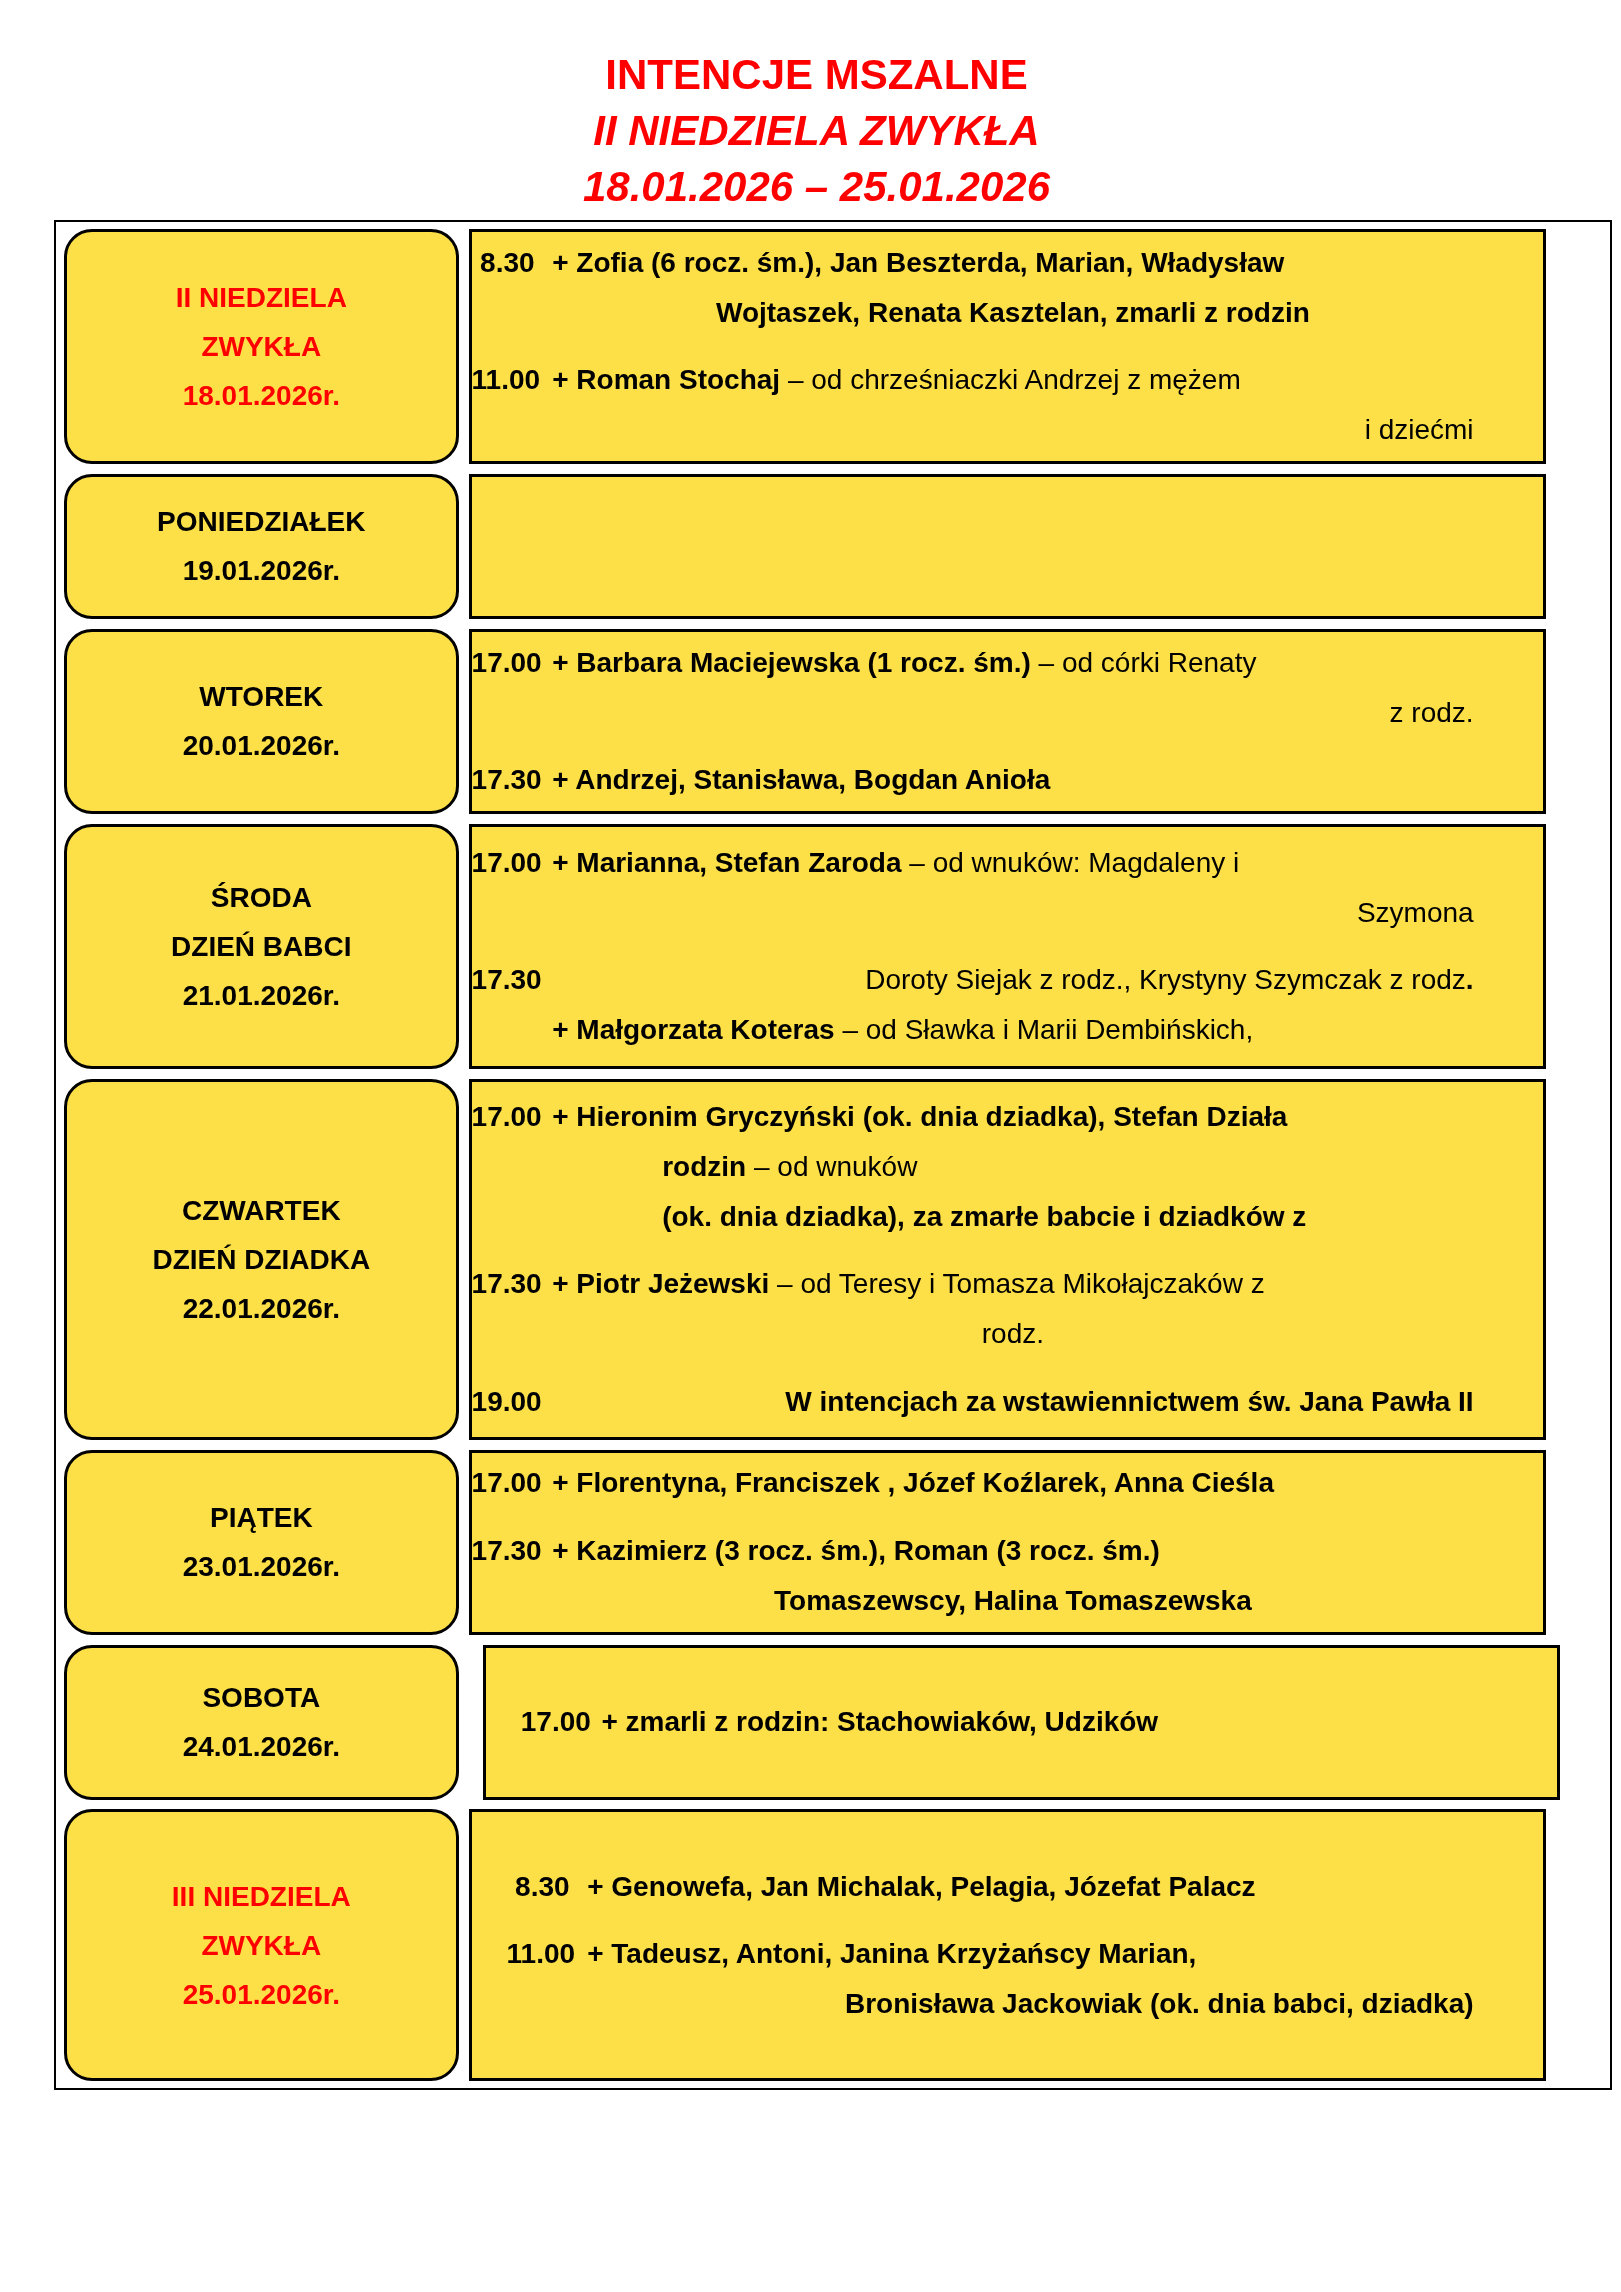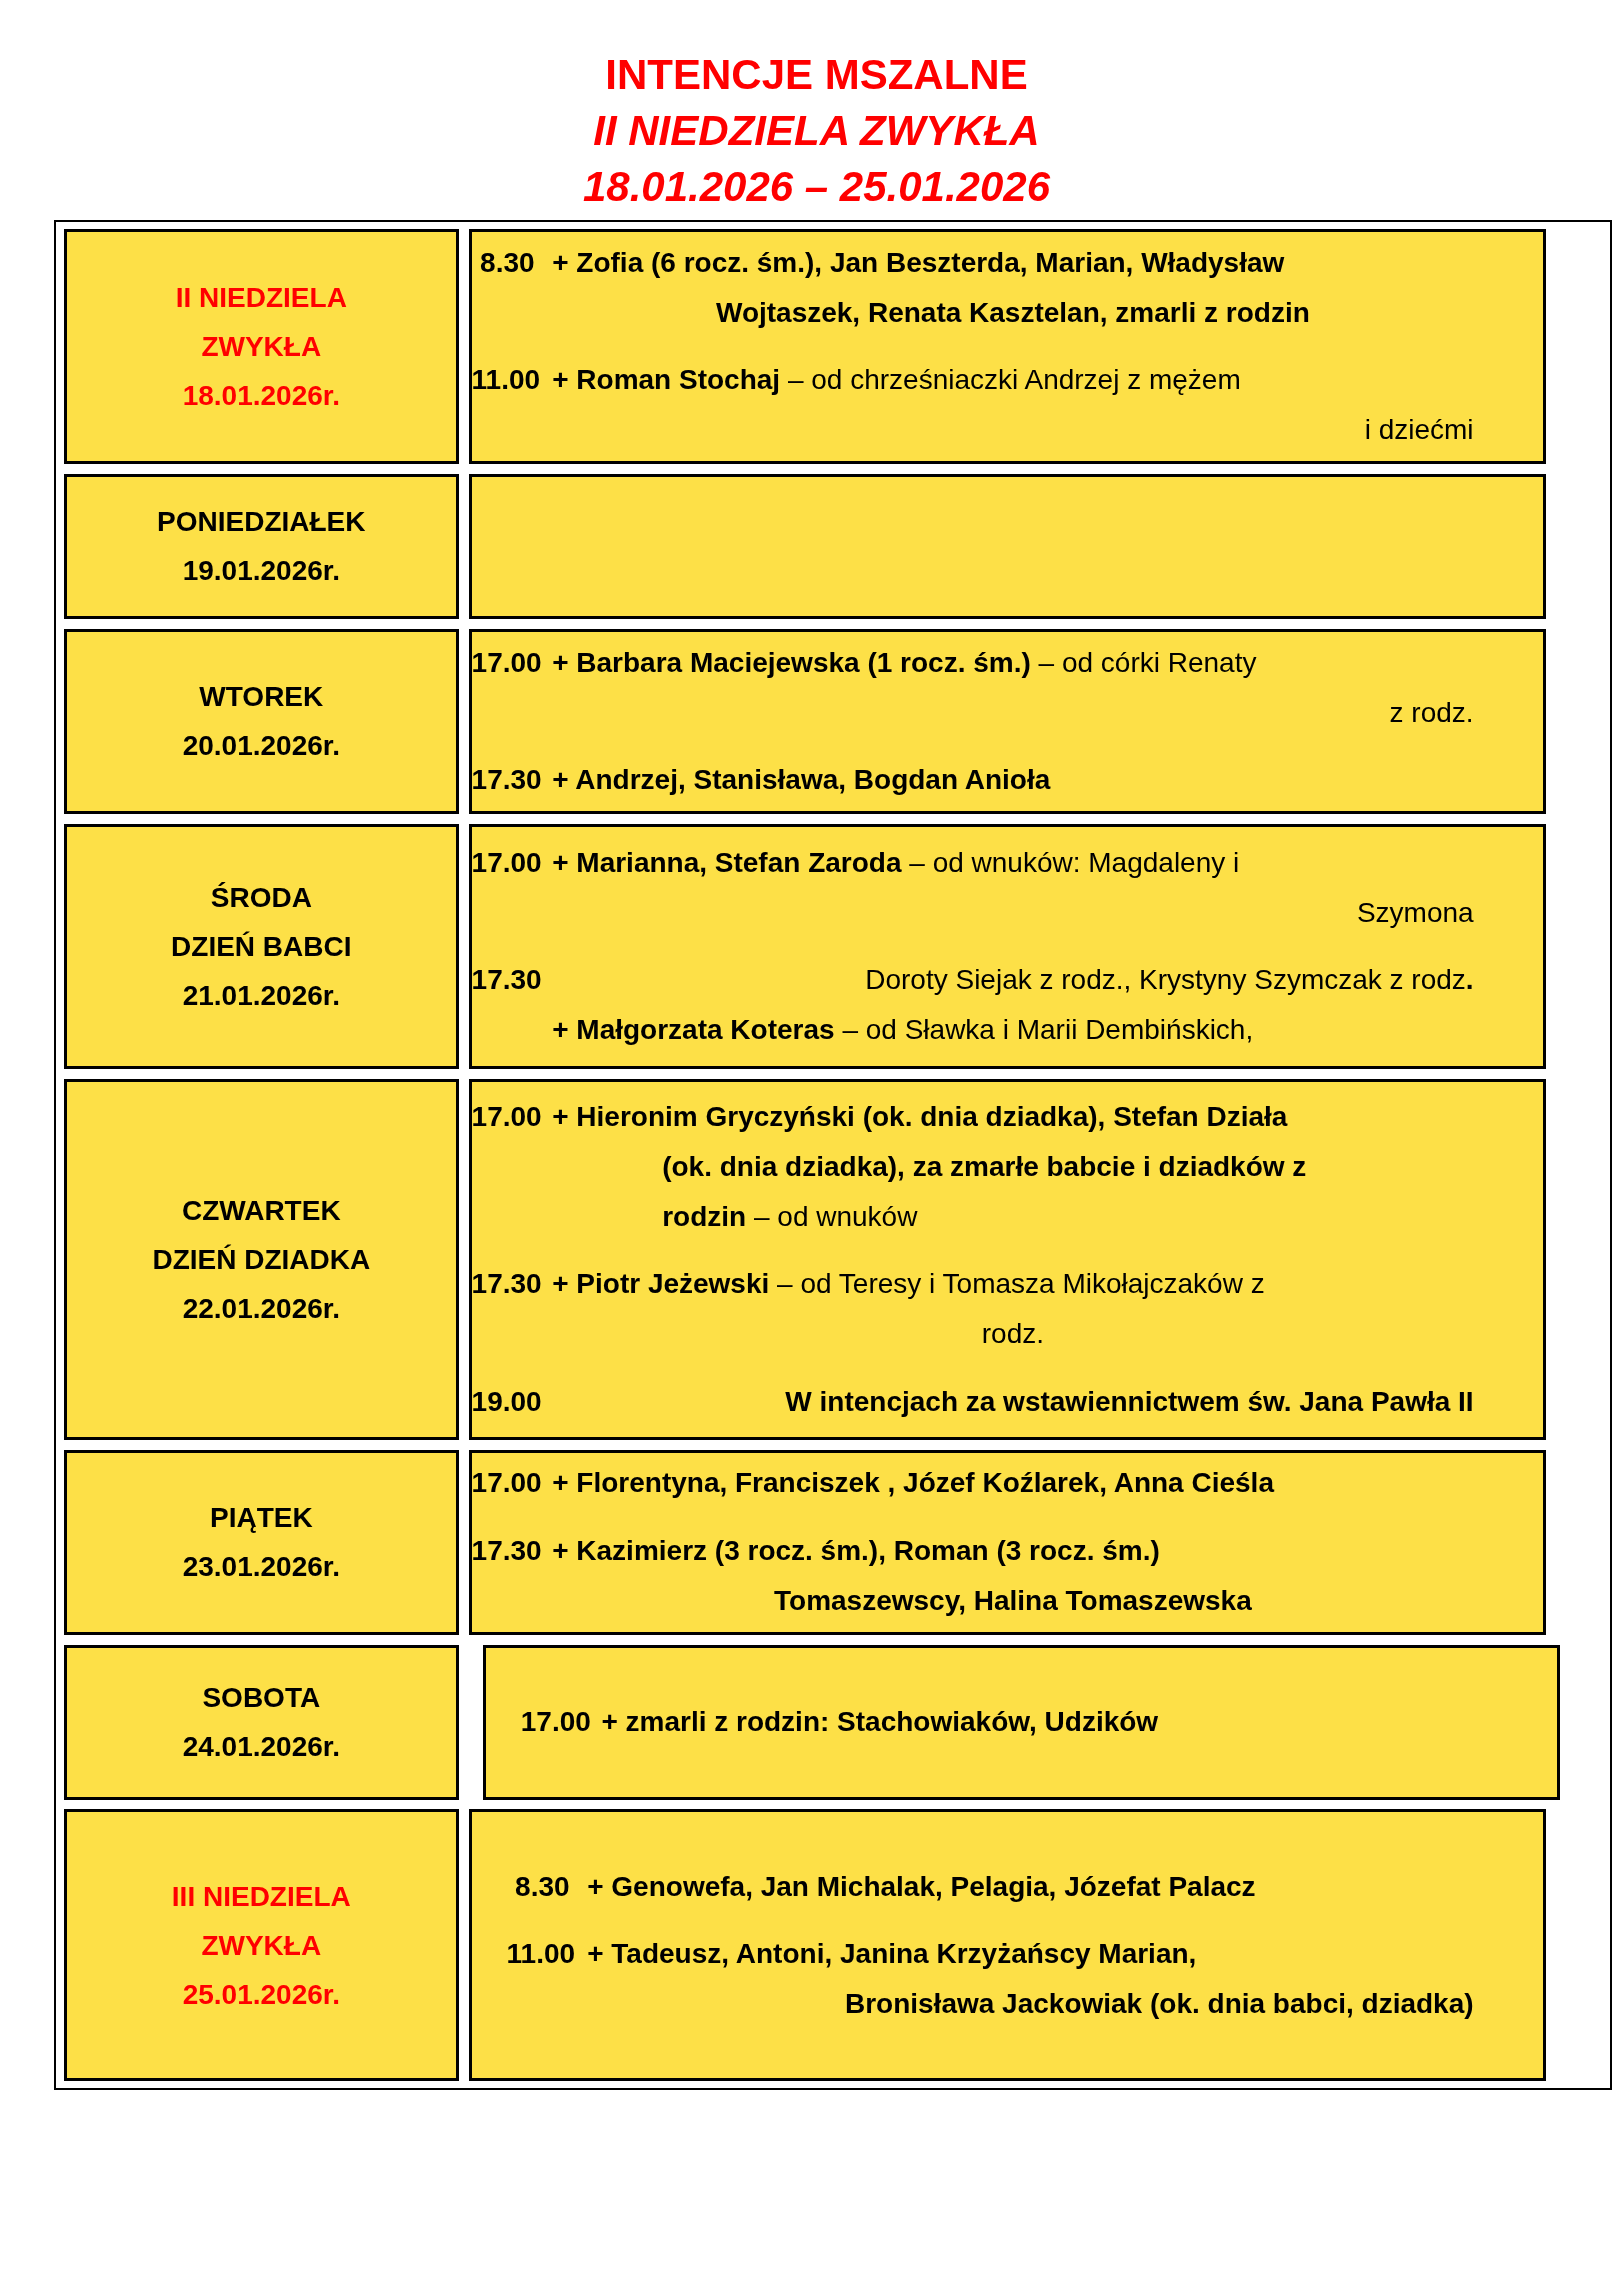--- a/index.html
+++ b/index.html
@@ -23,21 +23,21 @@
     width: 1558px;
     border: 2.9px solid var(--ink);
     padding: 6.9px 63px 6.9px 7.8px;
     display: flex; flex-direction: column; gap: 9.8px;
   }
   .row { display: grid; grid-template-columns: 395px 1077px; gap: 9.8px; }
   .cell { border: 3.9px solid var(--ink); background: #fde047; }
   .day-cell {
     display: flex; flex-direction: column; justify-content: center;
     align-items: center; text-align: center;
-    font-weight: bold; font-size: 28px; line-height: 49px;
+    font-weight: bold; font-size: 28px; line-height: 49px; border-radius: 28px;
   }
   .day-cell.accent { color: var(--accent); }
   .intentions-cell {
     display: flex; flex-direction: column; justify-content: center;
     gap: 17.6px; padding: 5.9px 0;
   }
   .entry { display: flex; align-items: flex-start; }
   .intentions-cell.indented .entry { padding-left: 35px; }
   .entry .time {
     flex: none; width: 63px; text-align: right;
@@ -141,22 +141,22 @@
       <div class="cell day-cell">
         <div class="day-line">CZWARTEK</div>
         <div class="day-line">DZIEŃ DZIADKA</div>
         <div class="day-line">22.01.2026r.</div>
       </div>
       <div class="cell intentions-cell">
         <div class="entry">
           <div class="time">17.00</div>
           <div class="lines">
             <div class="line align-left"><span class="seg-b">+ Hieronim Gryczyński (ok. dnia dziadka), Stefan Działa</span></div>
+            <div class="line align-indent"><span class="seg-b">rodzin</span><span class="seg-r"> – od wnuków</span></div>
             <div class="line align-indent"><span class="seg-b">(ok. dnia dziadka), za zmarłe babcie i dziadków z</span></div>
-            <div class="line align-indent"><span class="seg-b">rodzin</span><span class="seg-r"> – od wnuków</span></div>
           </div>
         </div>
         <div class="entry">
           <div class="time">17.30</div>
           <div class="lines">
             <div class="line align-left"><span class="seg-b">+ Piotr Jeżewski</span><span class="seg-r"> – od Teresy i Tomasza Mikołajczaków z</span></div>
             <div class="line align-center"><span class="seg-r">rodz.</span></div>
           </div>
         </div>
         <div class="entry">

